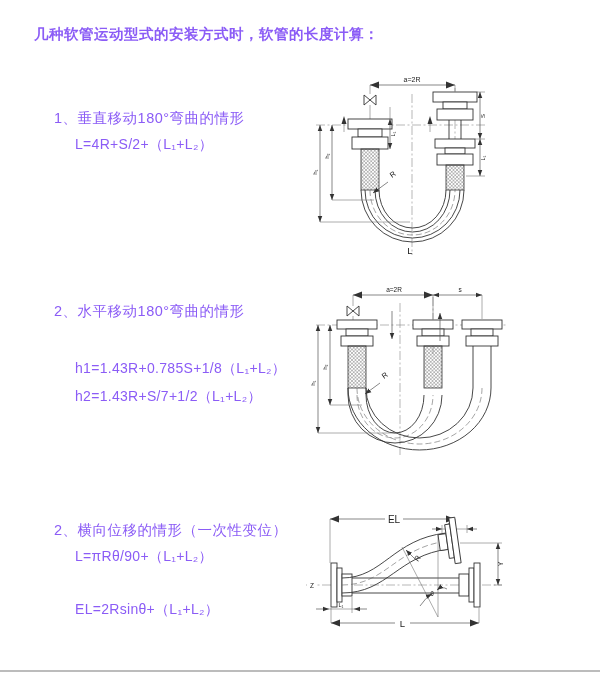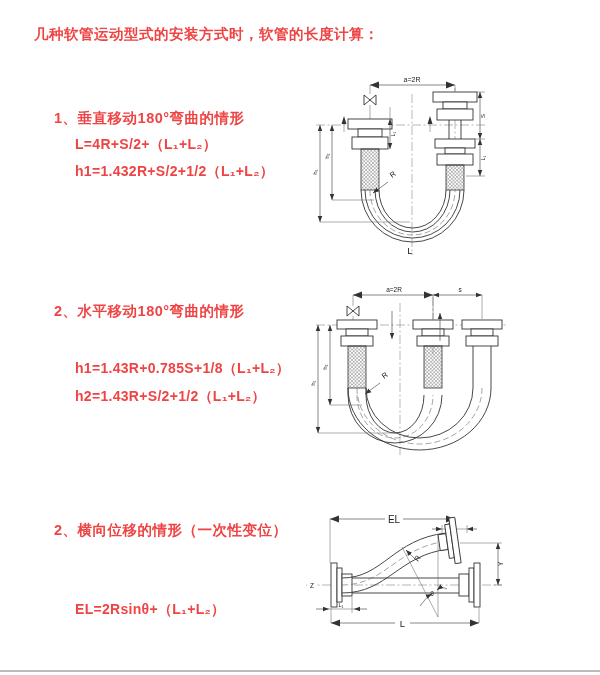--- a/index.html
+++ b/index.html
@@ -1,21 +1,21 @@
 <!DOCTYPE html>
 <html><head>
 <meta charset="utf-8">
 <style>
   html,body{margin:0;padding:0;background:#fff;}
   #screen{position:relative;width:600px;height:675px;background:#ffffff;overflow:hidden;
-          font-family:"Liberation Sans",sans-serif;color:#ef4444;}
+          font-family:"Liberation Sans",sans-serif;color:#8b5cf6;}
   .line{position:absolute;white-space:nowrap;line-height:1.15;}
   .title{position:absolute;left:34px;top:25px;font-size:14.5px;font-weight:700;letter-spacing:.5px;}
-  .heading{font-size:14.5px;font-weight:700;letter-spacing:.5px;}
-  .formula{font-size:14px;font-weight:700;letter-spacing:.3px;}
+  .heading{font-size:14.5px;font-weight:400;letter-spacing:.5px;}
+  .formula{font-size:14px;font-weight:400;letter-spacing:.3px;}
   .diag{position:absolute;}
   .dim{stroke:#555;stroke-width:.7;fill:none;}
   .ext{stroke:#666;stroke-width:.55;fill:none;}
   .part{stroke:#333;stroke-width:.9;fill:#fff;}
   .hose{stroke:#333;stroke-width:.9;fill:none;}
   .cl{stroke:#888;stroke-width:.6;fill:none;stroke-dasharray:9 2.5 2 2.5;}
   .hcl{stroke:#666;stroke-width:.6;fill:none;stroke-dasharray:6 3;}
   svg text{fill:#222;font-family:"Liberation Sans",sans-serif;}
   .page-edge{position:absolute;left:0;top:670px;width:600px;height:2px;background:#bcbcbc;}
 </style>
@@ -35,27 +35,27 @@
       <pattern id="braid" width="3.5" height="3.5" patternUnits="userSpaceOnUse">
         <path d="M0,3.5 L3.5,0 M0,0 L3.5,3.5" stroke="#777" stroke-width="0.5"></path>
       </pattern>
     </defs>
   </svg>
 
   <div class="title">几种软管运动型式的安装方式时，软管的长度计算：</div>
 
   <div class="line heading" style="left:54px;top:110px">1、垂直移动180°弯曲的情形</div>
   <div class="line formula" style="left:75px;top:136px">L=4R+S/2+（L₁+L₂）</div>
-  <div class="line formula" style="left:75px;top:163px">h1=1.432R+S/2+1/2（L₁+L₂）</div>
 
   <div class="line heading" style="left:54px;top:303px">2、水平移动180°弯曲的情形</div>
   <div class="line formula" style="left:75px;top:360px">h1=1.43R+0.785S+1/8（L₁+L₂）</div>
-  <div class="line formula" style="left:75px;top:388px">h2=1.43R+S/2+1/2（L₁+L₂）</div>
+  <div class="line formula" style="left:75px;top:388px">h2=1.43R+S/7+1/2（L₁+L₂）</div>
 
   <div class="line heading" style="left:54px;top:522px">2、横向位移的情形（一次性变位）</div>
+  <div class="line formula" style="left:75px;top:548px">L=πRθ/90+（L₁+L₂）</div>
   <div class="line formula" style="left:75px;top:601px">EL=2Rsinθ+（L₁+L₂）</div>
 
   <svg class="diag" style="left:310px;top:72px" width="285" height="188" viewBox="0 0 285 188">
 
     <g>
       <line class="cl" x1="6" y1="53" x2="176" y2="53"></line>
       <line class="cl" x1="102" y1="22" x2="102" y2="183"></line>
       <line class="cl" x1="145" y1="16" x2="145" y2="92"></line>
     </g>
 

